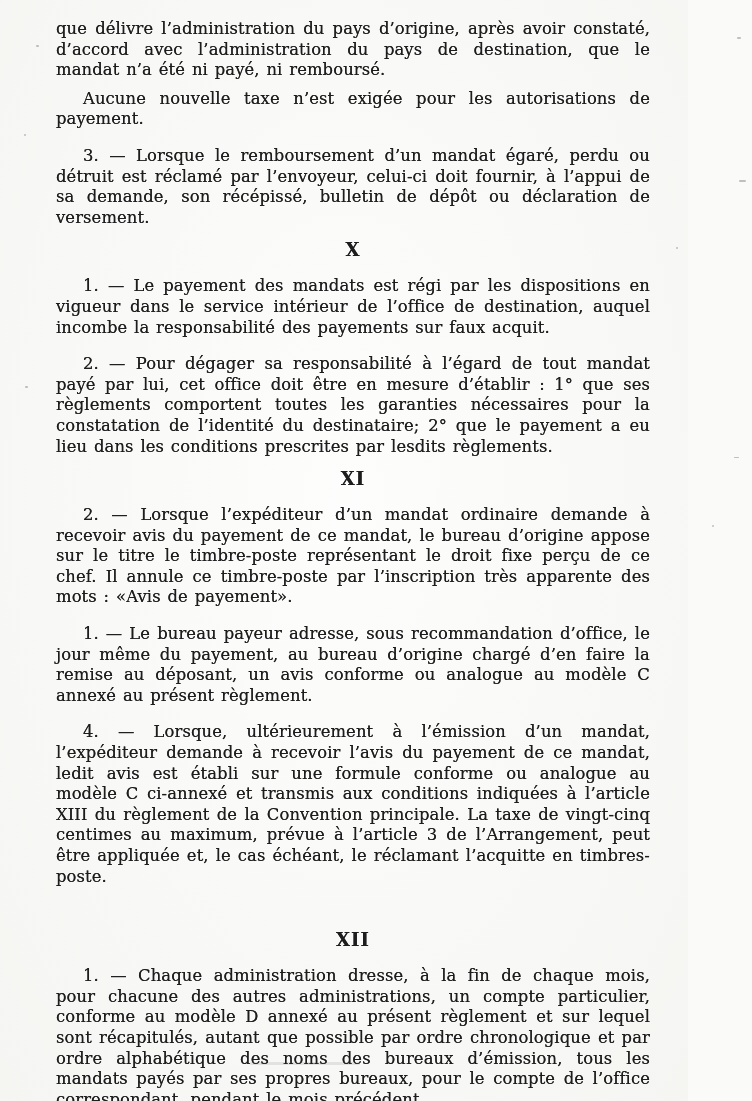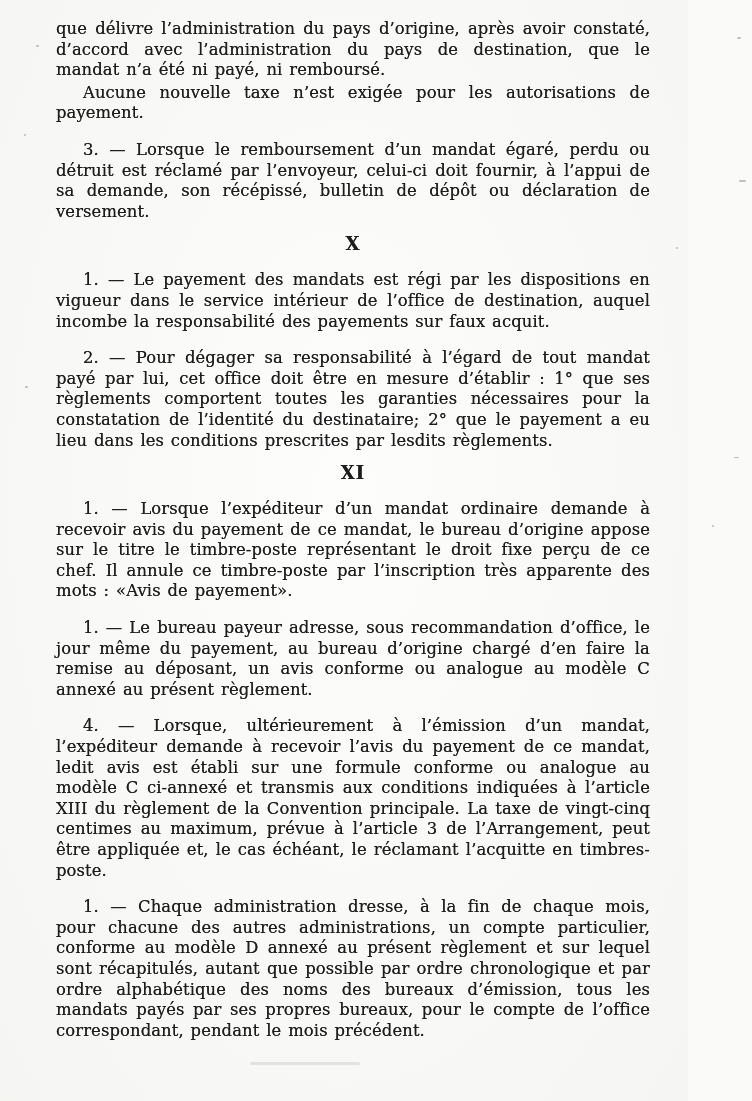--- a/index.html
+++ b/index.html
@@ -26,21 +26,21 @@
   }
   p {
     margin: 0;
     font-size: 16.4px;
     line-height: 20.6px;
     text-align: justify;
     text-shadow: 0 0 0.6px rgba(10,10,10,0.75);
     letter-spacing: 0.1px;
     word-spacing: 1.5px;
   }
-  p + p { margin-top: 2px; }
+  p + p { margin-top: 8px; }
   p.indent { text-indent: 27px; }
   p.num { margin-top: 16px; }
   .section-heading {
     margin: 11px 0 7px;
     font-size: 18px;
     font-weight: bold;
     text-align: center;
     letter-spacing: 1px;
     text-shadow: 0 0 0.6px rgba(10,10,10,0.75);
   }
@@ -67,26 +67,27 @@
   <p class="indent num">3. — Lorsque le remboursement d’un mandat égaré, perdu ou détruit est réclamé par l’envoyeur, celui-ci doit fournir, à l’appui de sa demande, son récépissé, bulletin de dépôt ou déclaration de versement.</p>
 
   <section class="section-x">
     <h2 class="section-heading">X</h2>
     <p class="indent num">1. — Le payement des mandats est régi par les dispositions en vigueur dans le service intérieur de l’office de destination, auquel incombe la responsabilité des payements sur faux acquit.</p>
     <p class="indent num">2. — Pour dégager sa responsabilité à l’égard de tout mandat payé par lui, cet office doit être en mesure d’établir : 1° que ses règlements comportent toutes les garanties nécessaires pour la constatation de l’identité du destinataire; 2° que le payement a eu lieu dans les conditions prescrites par lesdits règlements.</p>
   </section>
 
   <section class="section-xi">
     <h2 class="section-heading">XI</h2>
-    <p class="indent num">1. — Lorsque l’expéditeur d’un mandat ordinaire demande à recevoir avis du payement de ce mandat, le bureau d’origine appose sur le titre le timbre-poste représentant le droit fixe perçu de ce chef. Il annule ce timbre-poste par l’inscription très apparente des mots : «Avis de payement».</p>
+    <p class="indent num">2. — Lorsque l’expéditeur d’un mandat ordinaire demande à recevoir avis du payement de ce mandat, le bureau d’origine appose sur le titre le timbre-poste représentant le droit fixe perçu de ce chef. Il annule ce timbre-poste par l’inscription très apparente des mots : «Avis de payement».</p>
     <p class="indent num">1. — Le bureau payeur adresse, sous recommandation d’office, le jour même du payement, au bureau d’origine chargé d’en faire la remise au déposant, un avis conforme ou analogue au modèle C annexé au présent règlement.</p>
     <p class="indent num">4. — Lorsque, ultérieurement à l’émission d’un mandat, l’expéditeur demande à recevoir l’avis du payement de ce mandat, ledit avis est établi sur une formule conforme ou analogue au modèle C ci-annexé et transmis aux conditions indiquées à l’article XIII du règlement de la Convention principale. La taxe de vingt-cinq centimes au maximum, prévue à l’article 3 de l’Arrangement, peut être appliquée et, le cas échéant, le réclamant l’acquitte en timbres-poste.</p>
   </section>
 
   <section class="section-xii">
+    <h2 class="section-heading">XII</h2>
     <p class="indent num">1. — Chaque administration dresse, à la fin de chaque mois, pour chacune des autres administrations, un compte particulier, conforme au modèle D annexé au présent règlement et sur lequel sont récapitulés, autant que possible par ordre chronologique et par ordre alphabétique des noms des bureaux d’émission, tous les mandats payés par ses propres bureaux, pour le compte de l’office correspondant, pendant le mois précédent.</p>
 
   </section>
 
 </main>
 
 <div class="speck" style="left:36px; top:45px; width:3px; height:2px;"></div>
 <div class="speck" style="left:24px; top:134px; width:2px; height:2px;"></div>
 <div class="speck" style="left:25px; top:386px; width:3px; height:2px;"></div>
 <div class="speck" style="left:737px; top:37px; width:4px; height:2px;"></div>

